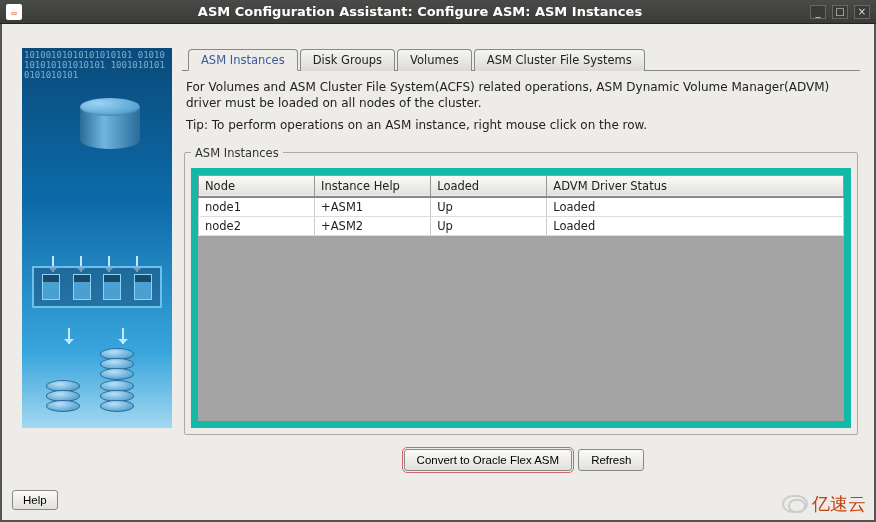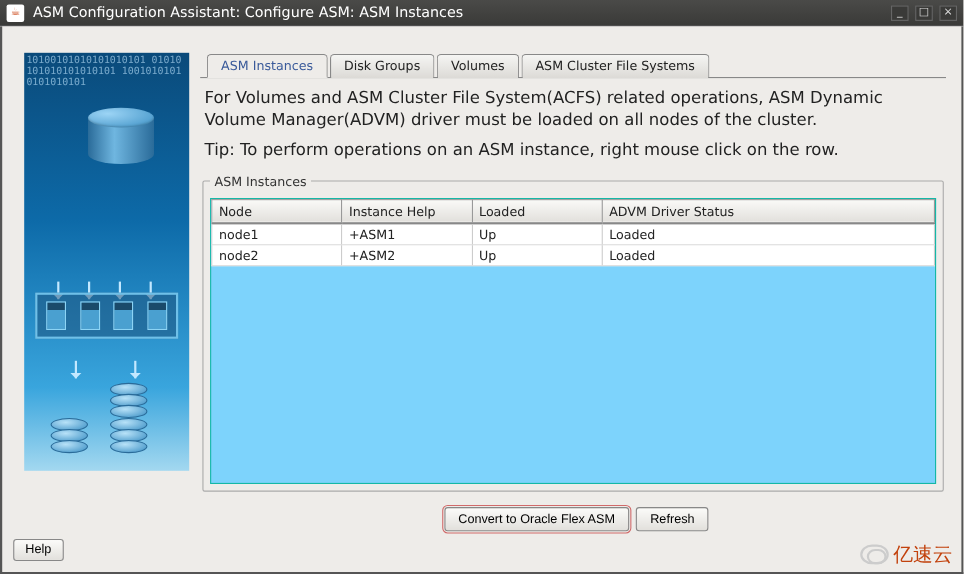--- a/index.html
+++ b/index.html
@@ -27,22 +27,22 @@
   .titlebar .java-icon {
     width: 16px; height: 16px;
     background: #fff;
     border-radius: 2px;
     margin-right: 8px;
     display:flex;align-items:center;justify-content:center;
     color:#d4623a;font-size:10px;font-weight:bold;
   }
   .titlebar .title {
     flex: 1;
-    text-align: left;
-    font-weight: normal;
+    text-align: center;
+    font-weight: bold;
     font-size: 13px;
   }
   .titlebar .win-controls {
     display: flex; gap: 6px;
   }
   .titlebar .win-btn {
     width: 16px; height: 14px;
     background: #3a3a38;
     border: 1px solid #666;
     color: #ddd;
@@ -146,21 +146,21 @@
     top:1px;
   }
   .tab.active {
     background: #eeece9;
     color: #3a5a9a;
     border-bottom: 1px solid #eeece9;
     font-weight: normal;
   }
   .instructions {
     padding: 8px 4px;
-    font-size: 15px;
+    font-size: 12px;
     line-height: 1.35;
   }
   fieldset.instances {
     border: 1px solid #aaa;
     border-radius: 2px;
     margin: 4px 2px;
     padding: 8px 6px 6px 6px;
   }
   fieldset.instances legend {
     font-size: 11.5px;
@@ -183,23 +183,23 @@
     padding: 3px 6px;
   }
   table.instance-table td {
     border-left: 1px solid #ccc;
     border-right: 1px solid #ccc;
     padding: 2px 6px;
     border-bottom: 1px solid #ddd;
   }
   .table-scroll {
     height: 260px;
-    border:1px solid #14b8a6;
+    border:7px solid #14b8a6;
     overflow:auto;
-    background:#7dd3fc;
+    background:#a3a3a3;
   }
   .table-scroll table { border:none; }
   .button-row {
     padding: 10px 4px 4px 10px;
     display:flex; gap:6px;justify-content:center;
   }
   .btn {
     padding: 4px 12px;
     border: 1px solid #888;
     background: linear-gradient(#fbfbf9, #e2e0dc);

